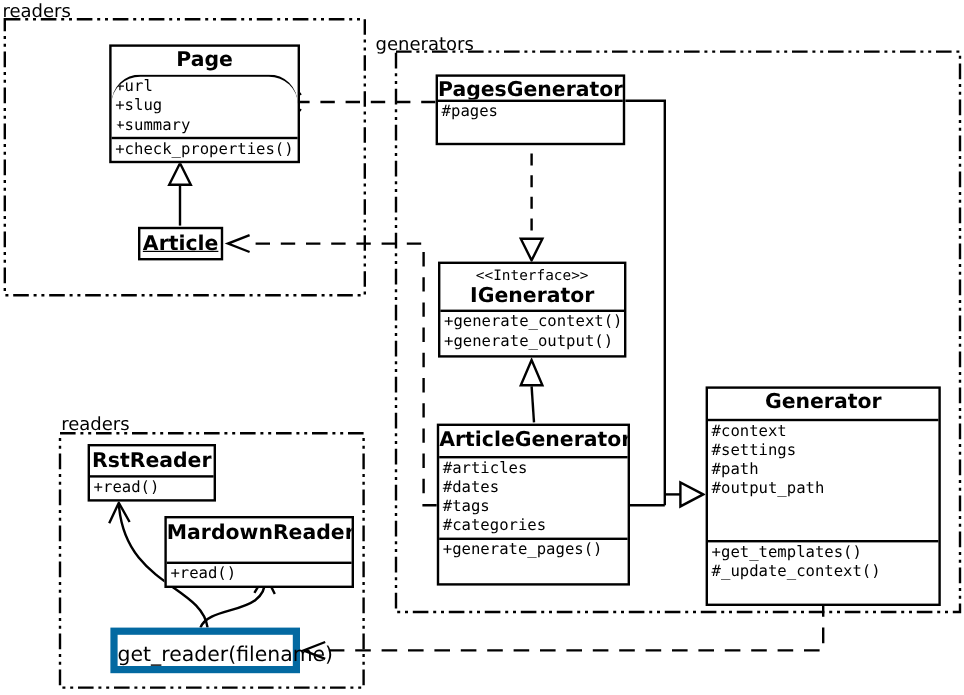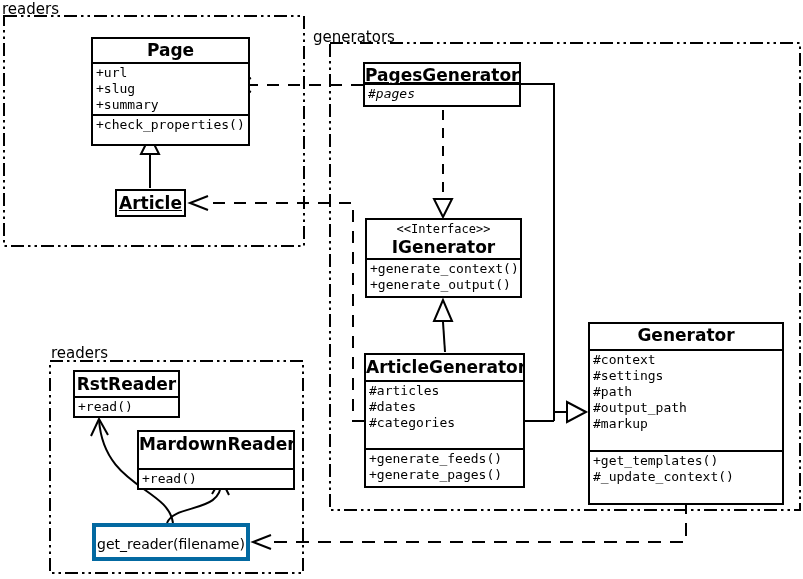--- a/index.html
+++ b/index.html
@@ -49,23 +49,23 @@
   .member{
     font-family:"DejaVu Sans Mono", monospace;
     font-size:13px;
     line-height:16px;
     height:16px;
     white-space:nowrap;
   }
   .plainbox{
     position:absolute;
     box-sizing:border-box;
-    border:4px solid #0369a1;
+    border:6px solid #0369a1;
     background:#ffffff;
-    font-size:14px;
+    font-size:17px;
     text-align:center;
     white-space:nowrap;
   }
 </style>
 </head>
 <body>
 
 <div id="canvas">
 
   <svg id="wires" viewBox="0 0 803 579" xmlns="http://www.w3.org/2000/svg">
@@ -121,73 +121,72 @@
       <polyline points="212,494 221,479 229,495" fill="none" stroke="#000" stroke-width="2"></polyline>
     </g>
   </svg>
 
   <div class="pkg-label" style="left:2px;top:1px;">readers</div>
   <div class="pkg-label" style="left:313px;top:29px;">generators</div>
   <div class="pkg-label" style="left:51px;top:345px;">readers</div>
 
   <div class="cbox" style="left:71px;top:37px;width:159px;margin-left:20px;">
     <div class="ctitle" style="height:23px;line-height:23px;">Page</div>
-    <div class="csec" style="height:52px;">
+    <div class="csec" style="height:52px;border-radius:24px;">
       <div class="member">+url</div>
       <div class="member">+slug</div>
       <div class="member">+summary</div>
     </div>
-    <div class="csec" style="height:30px;">
+    <div class="csec" style="height:20px;">
       <div class="member">+check_properties()</div>
     </div>
   </div>
 
   <div class="cbox" style="left:115px;top:189px;width:71px;height:28px;">
     <div class="ctitle" style="height:24px;line-height:24px;text-decoration:underline;">Article</div>
   </div>
 
   <div class="cbox" style="left:363px;top:62px;width:158px;">
-    <div class="ctitle" style="height:19px;line-height:23px;text-decoration:underline;">PagesGenerator</div>
-    <div class="csec" style="height:22px;font-style:italic;">
+    <div class="ctitle" style="height:19px;line-height:23px;">PagesGenerator</div>
+    <div class="csec" style="height:36px;">
       <div class="member">#pages</div>
     </div>
   </div>
 
   <div class="cbox" style="left:365px;top:218px;width:157px;">
     <div style="height:38px;padding-top:2px;box-sizing:border-box;">
       <div class="stereo">&lt;&lt;Interface&gt;&gt;</div>
       <div class="ctitle" style="height:21px;line-height:21px;">IGenerator</div>
     </div>
     <div class="csec" style="height:38px;">
       <div class="member">+generate_context()</div>
       <div class="member">+generate_output()</div>
     </div>
   </div>
 
   <div class="cbox" style="left:364px;top:353px;width:161px;">
     <div class="ctitle" style="height:25px;line-height:25px;">ArticleGenerator</div>
     <div class="csec" style="height:68px;">
       <div class="member">#articles</div>
       <div class="member">#dates</div>
+      <div class="member">#tags</div>
       <div class="member">#categories</div>
     </div>
     <div class="csec" style="height:38px;">
-      <div class="member">+generate_feeds()</div>
       <div class="member">+generate_pages()</div>
     </div>
   </div>
 
   <div class="cbox" style="left:588px;top:322px;width:196px;">
     <div class="ctitle" style="height:25px;line-height:23px;">Generator</div>
     <div class="csec" style="height:101px;">
       <div class="member">#context</div>
       <div class="member">#settings</div>
       <div class="member">#path</div>
       <div class="member">#output_path</div>
-      <div class="member">#markup</div>
     </div>
     <div class="csec" style="height:53px;">
       <div class="member">+get_templates()</div>
       <div class="member">#_update_context()</div>
     </div>
   </div>
 
   <div class="cbox" style="left:73px;top:370px;width:107px;">
     <div class="ctitle" style="height:24px;line-height:24px;">RstReader</div>
     <div class="csec" style="height:20px;">

